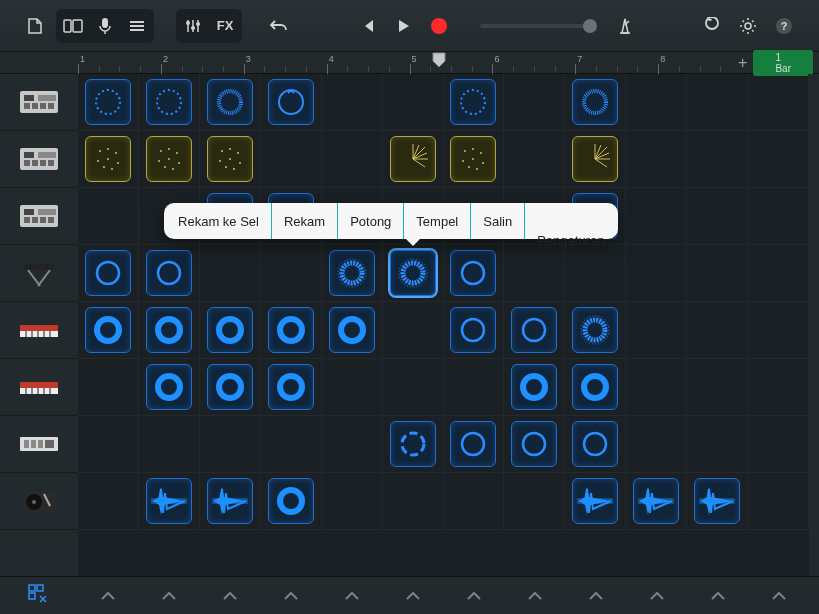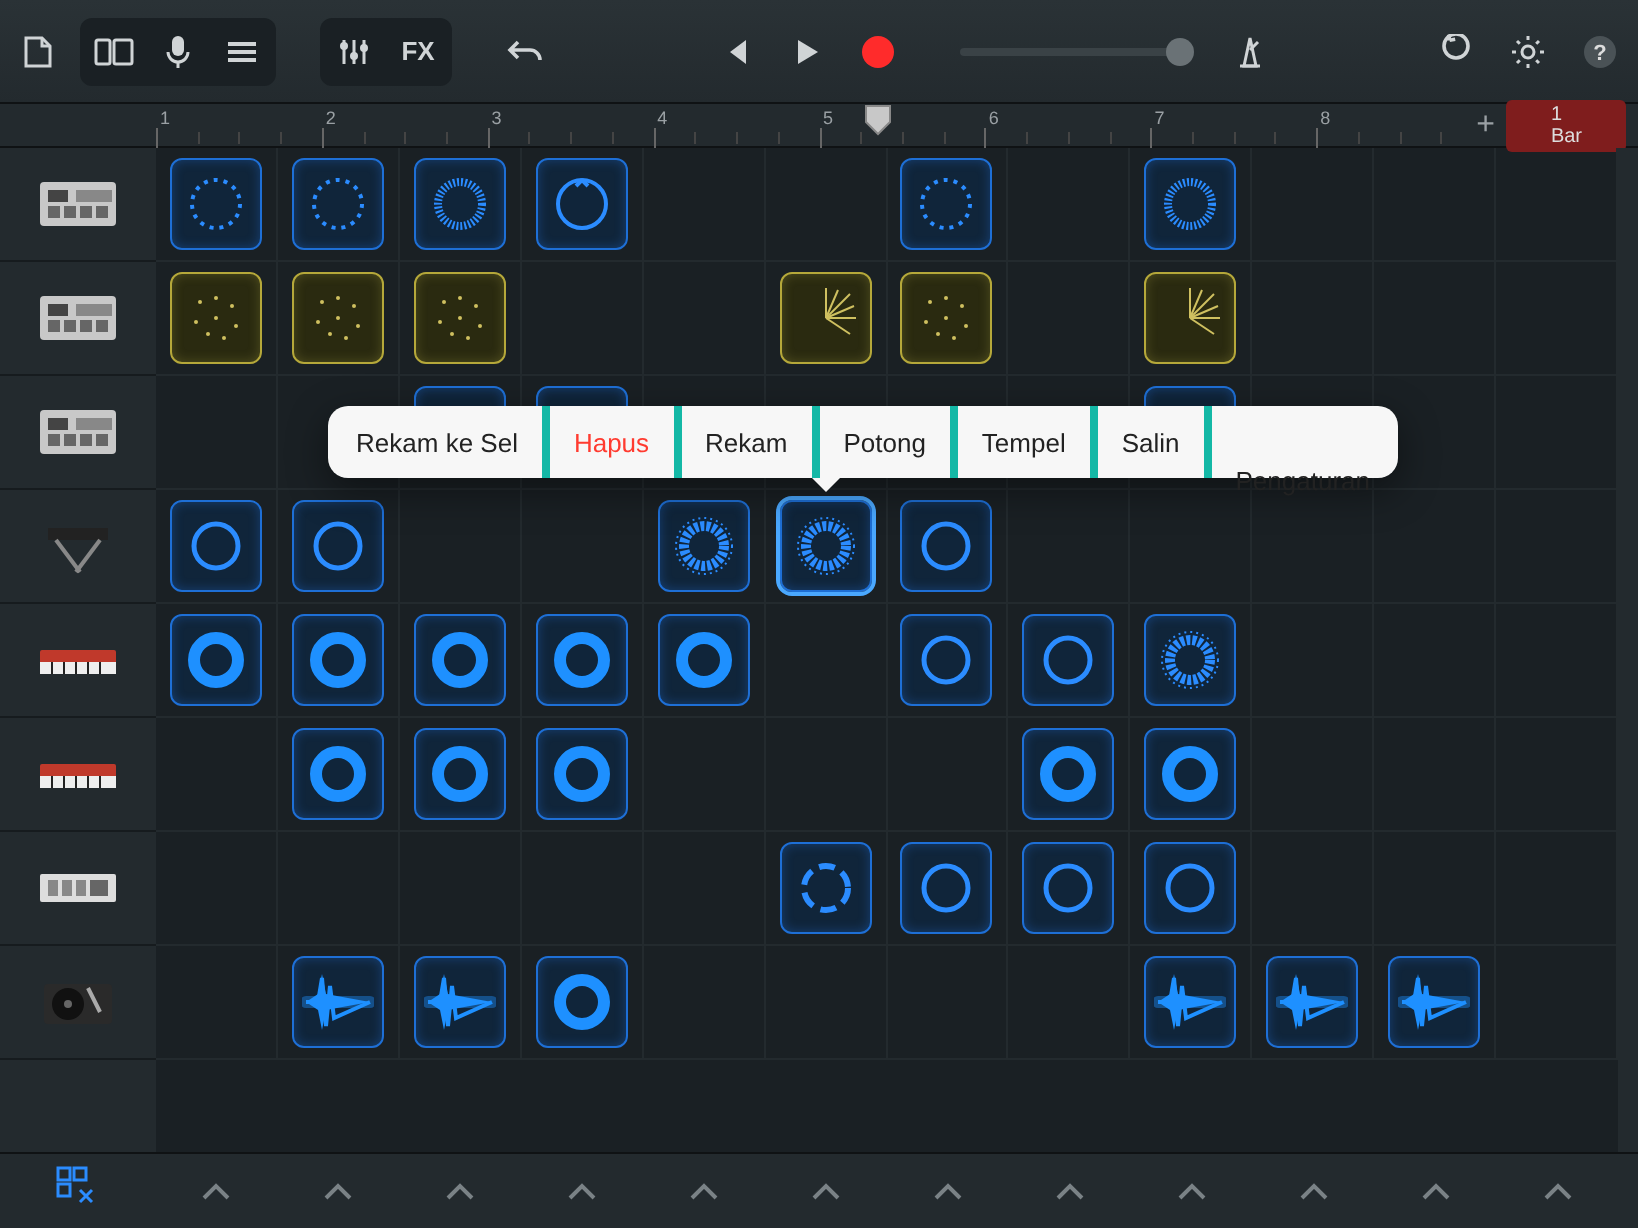--- a/index.html
+++ b/index.html
@@ -11,21 +11,21 @@
     color: #ccc;
     position: relative;
   }
   
   .toolbar {
     height: 52px;
     background: linear-gradient(#2a3236, #232a2e);
     border-bottom: 1px solid #0f1214;
     display: flex;
     align-items: center;
-    padding: 0 4px;
+    padding: 0 20px;
     gap: 6px;
   }
   .tb-btn {
     width: 30px; height: 30px;
     display: flex; align-items: center; justify-content: center;
     color: #d0d4d6;
     border-radius: 4px;
   }
   .tb-group {
     display: flex; gap: 2px;
@@ -75,21 +75,21 @@
     position: absolute; top: 0; width: 14px; height: 20px;
     transform: translateX(-50%);
   }
   .playhead svg { display: block; }
   .ruler-right {
     width: 78px; display: flex; align-items: center; justify-content: flex-end;
     gap: 6px; padding-right: 6px;
   }
   .plus { color: #9aa0a4; font-size: 16px; }
   .bar-chip {
-    background: #7f1d1d; color: #ddd; font-size: 10px;
+    background: #15803d; color: #ddd; font-size: 10px;
     padding: 2px 22px; border-radius: 3px;
   }
 
   
   .main {
     display: flex;
     height: calc(614px - 52px - 22px - 38px); 
   }
   .track-col {
     width: 78px;
@@ -183,21 +183,21 @@
     border-left: 7px solid transparent;
     border-right: 7px solid transparent;
     border-top: 7px solid #f7f7f7;
   }
   .pop-item {
     font-size: 13px;
     color: #222;
     padding: 0 12px;
     height: 100%;
     display: flex; align-items: center;
-    border-right: 4px solid #14b8a6;
+    border-right: 1px solid #14b8a6;
     white-space: nowrap;
   }
   .pop-item:last-child { border-right: none; margin-top: 38px; }
   .pop-item.destructive { color: #ff3b30; }
 
 </style>
 </head>
 <body>
 
 <svg width="0" height="0" style="position:absolute">
@@ -934,19 +934,18 @@
         <svg width="16" height="10" viewBox="0 0 16 10">
           <path d="M2 8L8 2l6 6" fill="none" stroke="#7a8286" stroke-width="2"></path>
         </svg>
       </div>
     </div>
   <div style="width:10px"></div>
 </div>
 
 <div class="popover" id="popover" style="left: 164.042px; top: 203px; --arrow-left: 249px;">
     <div class="pop-item">Rekam ke Sel</div>
-    <div class="pop-item destructive">Hapus</div>
     <div class="pop-item">Rekam</div>
     <div class="pop-item">Potong</div>
     <div class="pop-item">Tempel</div>
     <div class="pop-item">Salin</div>
     <div class="pop-item">Pengaturan</div>
   </div>
 
 </body></html>

